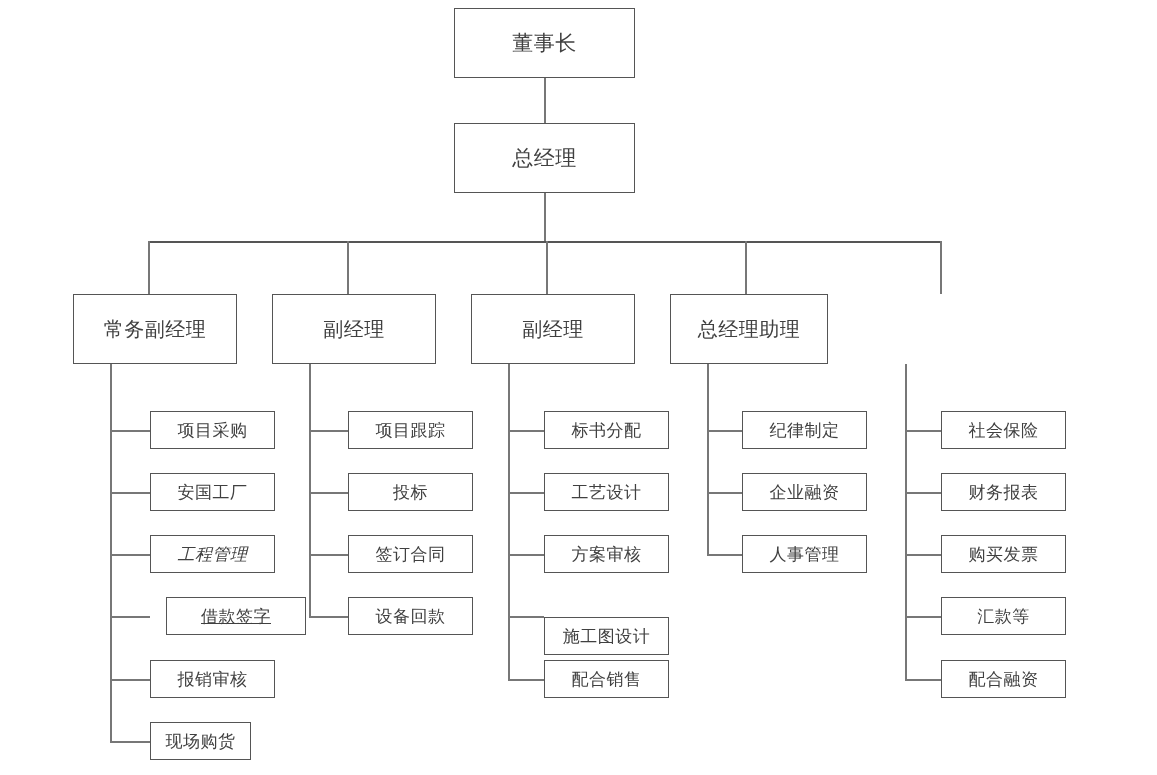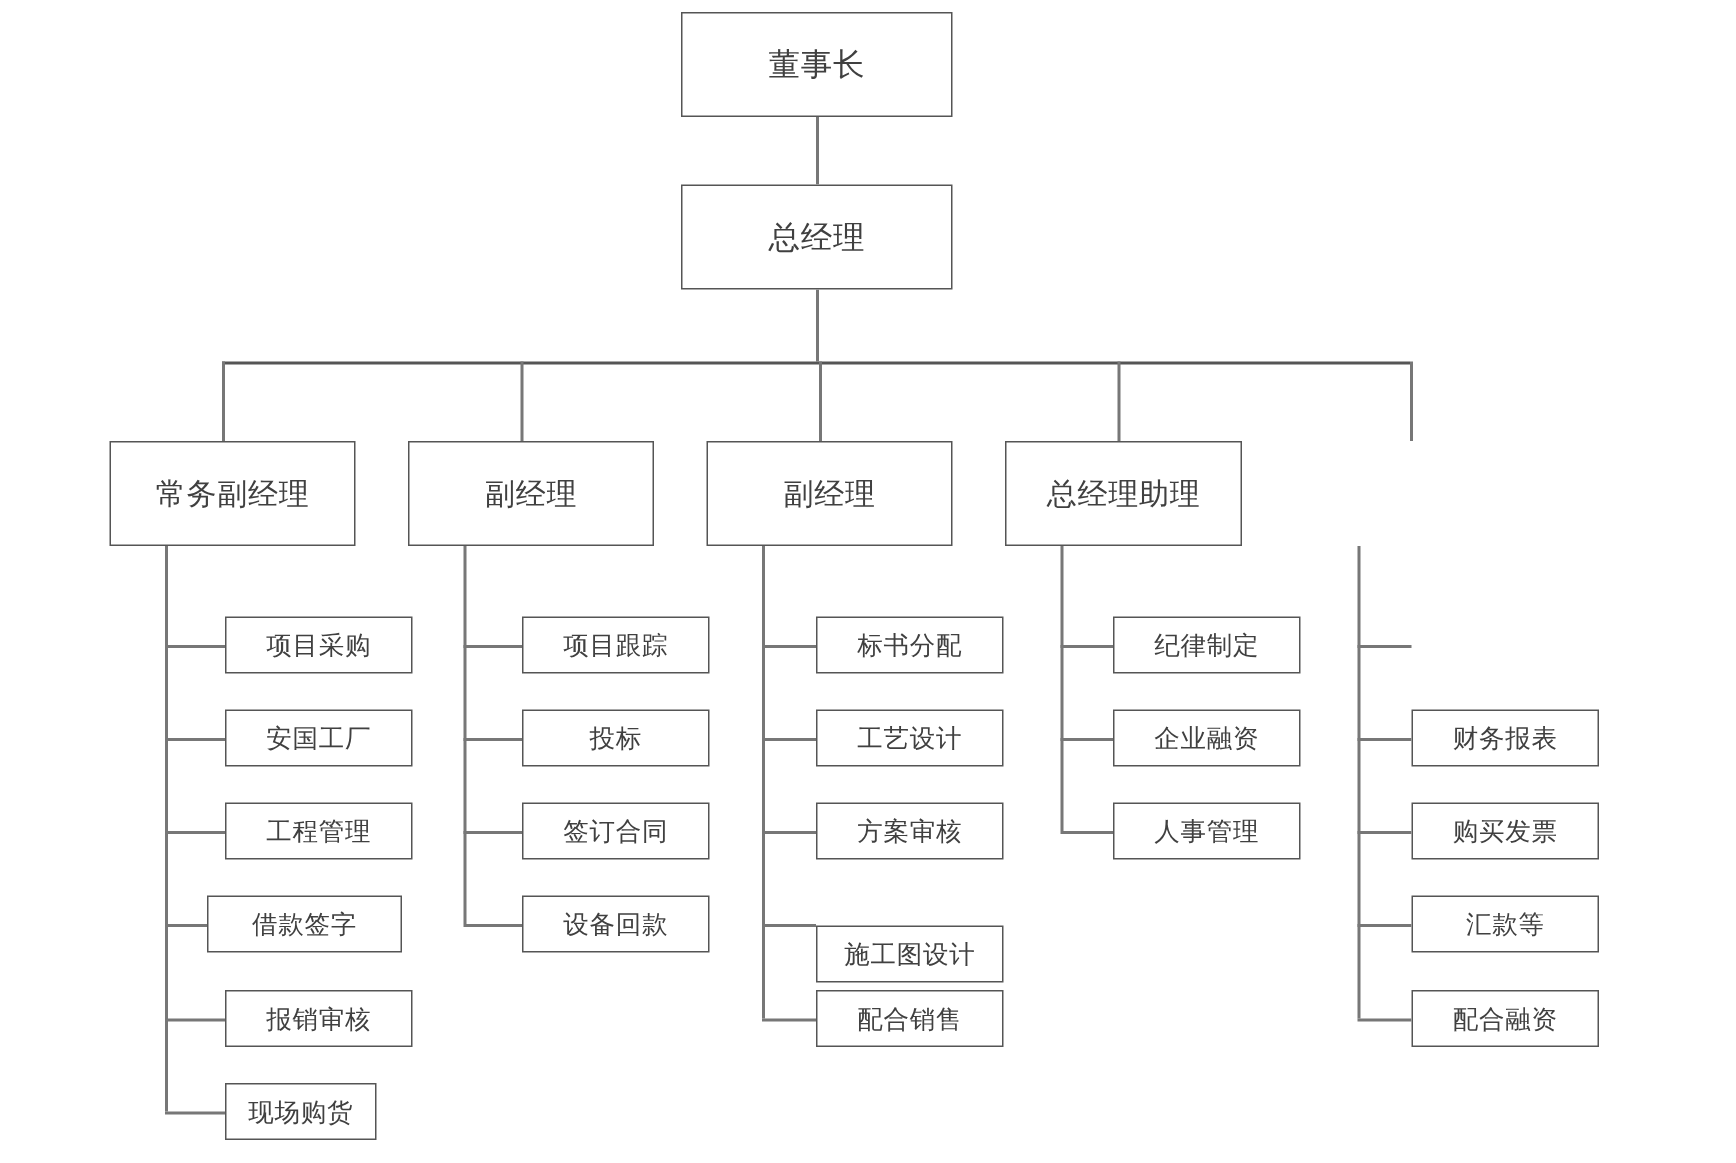--- a/index.html
+++ b/index.html
@@ -69,23 +69,23 @@
     <div class="connector v" style="left: 544px; top: 193px; height: 48px;"></div>
     <div class="connector bus" style="left: 148px; top: 241px; width: 792px;"></div>
     <div class="connector v" style="left: 148px; top: 241px; height: 53px;"></div>
     <div class="node mid-level" style="left: 73px; top: 294px; width: 164px; height: 70px;">常务副经理</div>
     <div class="connector v" style="left: 110px; top: 364px; height: 377px;"></div>
     <div class="connector h" style="left: 110px; top: 430px; width: 40px;"></div>
     <div class="node leaf-level" style="left: 150px; top: 411px; width: 125px; height: 38px;">项目采购</div>
     <div class="connector h" style="left: 110px; top: 492px; width: 40px;"></div>
     <div class="node leaf-level" style="left: 150px; top: 473px; width: 125px; height: 38px;">安国工厂</div>
     <div class="connector h" style="left: 110px; top: 554px; width: 40px;"></div>
-    <div class="node leaf-level" style="left: 150px; top: 535px; width: 125px; height: 38px;">工程管理</div>
+    <div class="node leaf-level" style="left: 150px; top: 535px; width: 125px; height: 38px; font-style: italic;">工程管理</div>
     <div class="connector h" style="left: 110px; top: 616px; width: 40px;"></div>
-    <div class="node leaf-level" style="left: 138px; top: 597px; width: 130px; height: 38px;">借款签字</div>
+    <div class="node leaf-level" style="left: 166px; top: 597px; width: 140px; height: 38px; text-decoration: underline;">借款签字</div>
     <div class="connector h" style="left: 110px; top: 679px; width: 40px;"></div>
     <div class="node leaf-level" style="left: 150px; top: 660px; width: 125px; height: 38px;">报销审核</div>
     <div class="connector h" style="left: 110px; top: 741px; width: 40px;"></div>
     <div class="node leaf-level" style="left: 150px; top: 722px; width: 101px; height: 38px;">现场购货</div>
     <div class="connector v" style="left: 347px; top: 241px; height: 53px;"></div>
     <div class="node mid-level" style="left: 272px; top: 294px; width: 164px; height: 70px;">副经理</div>
     <div class="connector v" style="left: 309px; top: 364px; height: 252px;"></div>
     <div class="connector h" style="left: 309px; top: 430px; width: 39px;"></div>
     <div class="node leaf-level" style="left: 348px; top: 411px; width: 125px; height: 38px;">项目跟踪</div>
     <div class="connector h" style="left: 309px; top: 492px; width: 39px;"></div>
@@ -112,20 +112,21 @@
     <div class="connector v" style="left: 707px; top: 364px; height: 190px;"></div>
     <div class="connector h" style="left: 707px; top: 430px; width: 35px;"></div>
     <div class="node leaf-level" style="left: 742px; top: 411px; width: 125px; height: 38px;">纪律制定</div>
     <div class="connector h" style="left: 707px; top: 492px; width: 35px;"></div>
     <div class="node leaf-level" style="left: 742px; top: 473px; width: 125px; height: 38px;">企业融资</div>
     <div class="connector h" style="left: 707px; top: 554px; width: 35px;"></div>
     <div class="node leaf-level" style="left: 742px; top: 535px; width: 125px; height: 38px;">人事管理</div>
     <div class="connector v" style="left: 940px; top: 241px; height: 53px;"></div>
     <div class="connector v" style="left: 905px; top: 364px; height: 315px;"></div>
     <div class="connector h" style="left: 905px; top: 430px; width: 36px;"></div>
+    <div class="node leaf-level" style="left: 941px; top: 411px; width: 125px; height: 38px;">社会保险</div>
     <div class="connector h" style="left: 905px; top: 492px; width: 36px;"></div>
     <div class="node leaf-level" style="left: 941px; top: 473px; width: 125px; height: 38px;">财务报表</div>
     <div class="connector h" style="left: 905px; top: 554px; width: 36px;"></div>
     <div class="node leaf-level" style="left: 941px; top: 535px; width: 125px; height: 38px;">购买发票</div>
     <div class="connector h" style="left: 905px; top: 616px; width: 36px;"></div>
     <div class="node leaf-level" style="left: 941px; top: 597px; width: 125px; height: 38px;">汇款等</div>
     <div class="connector h" style="left: 905px; top: 679px; width: 36px;"></div>
     <div class="node leaf-level" style="left: 941px; top: 660px; width: 125px; height: 38px;">配合融资</div>
   </div>
 

